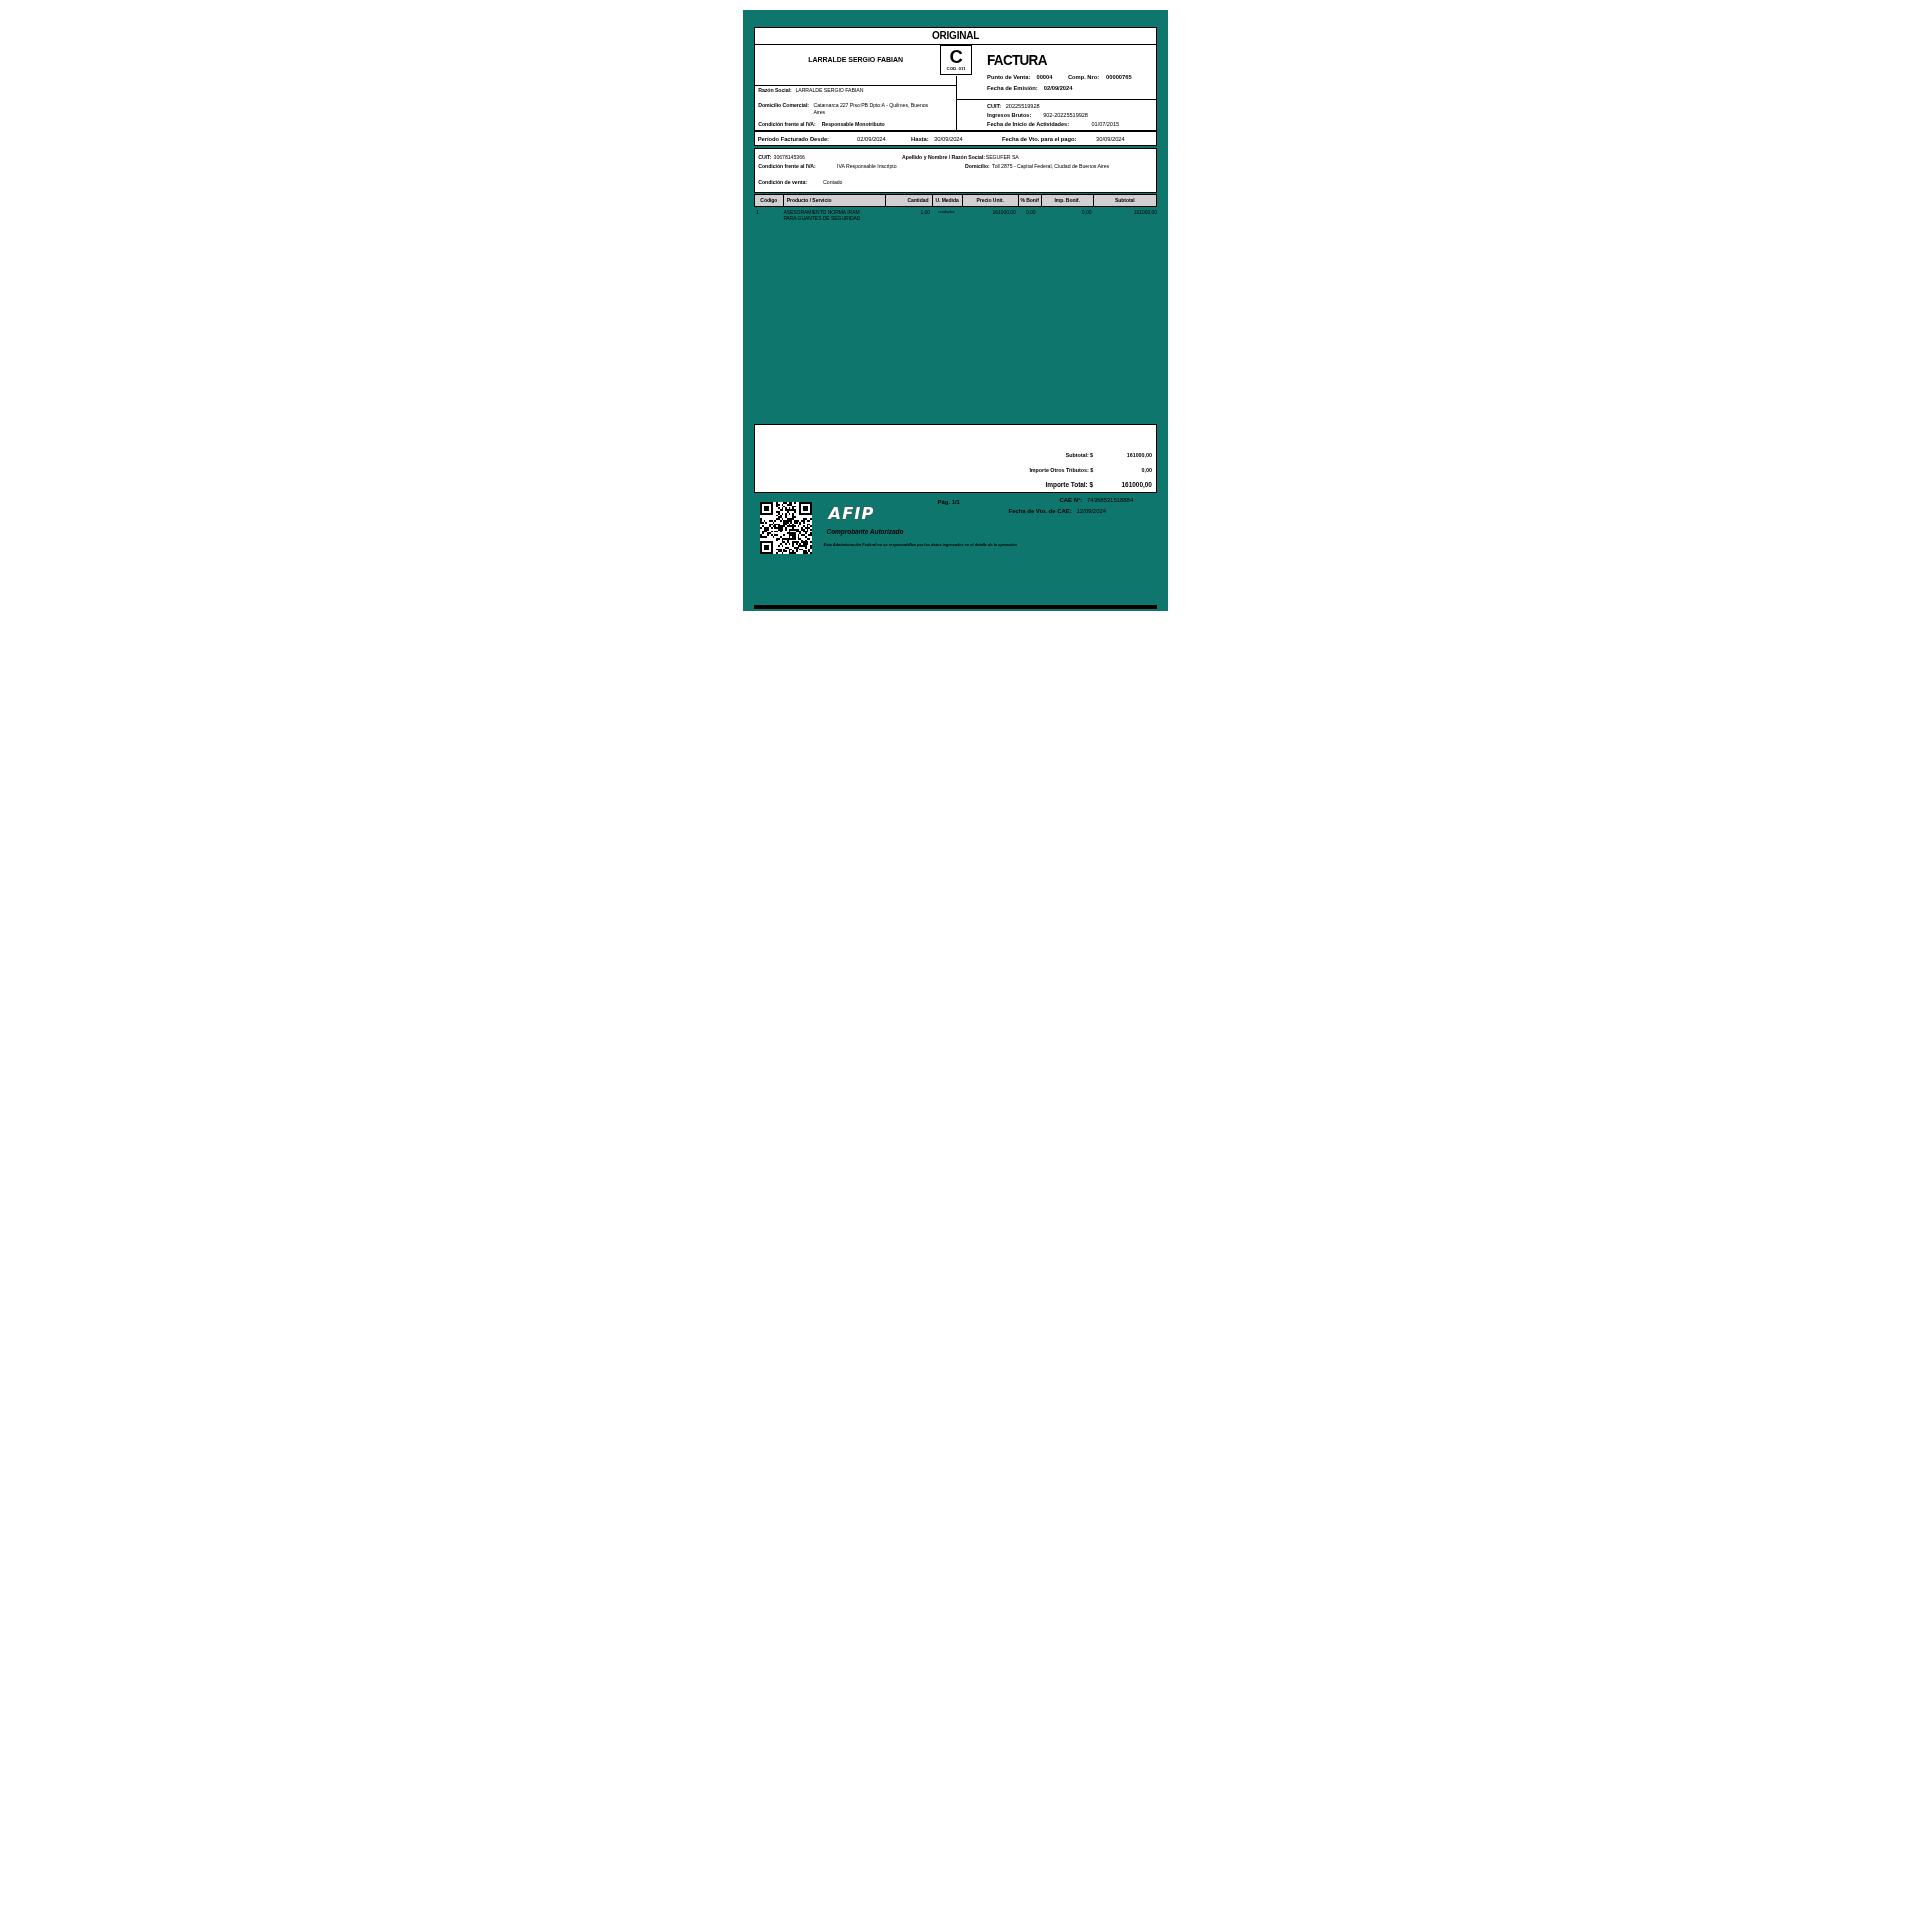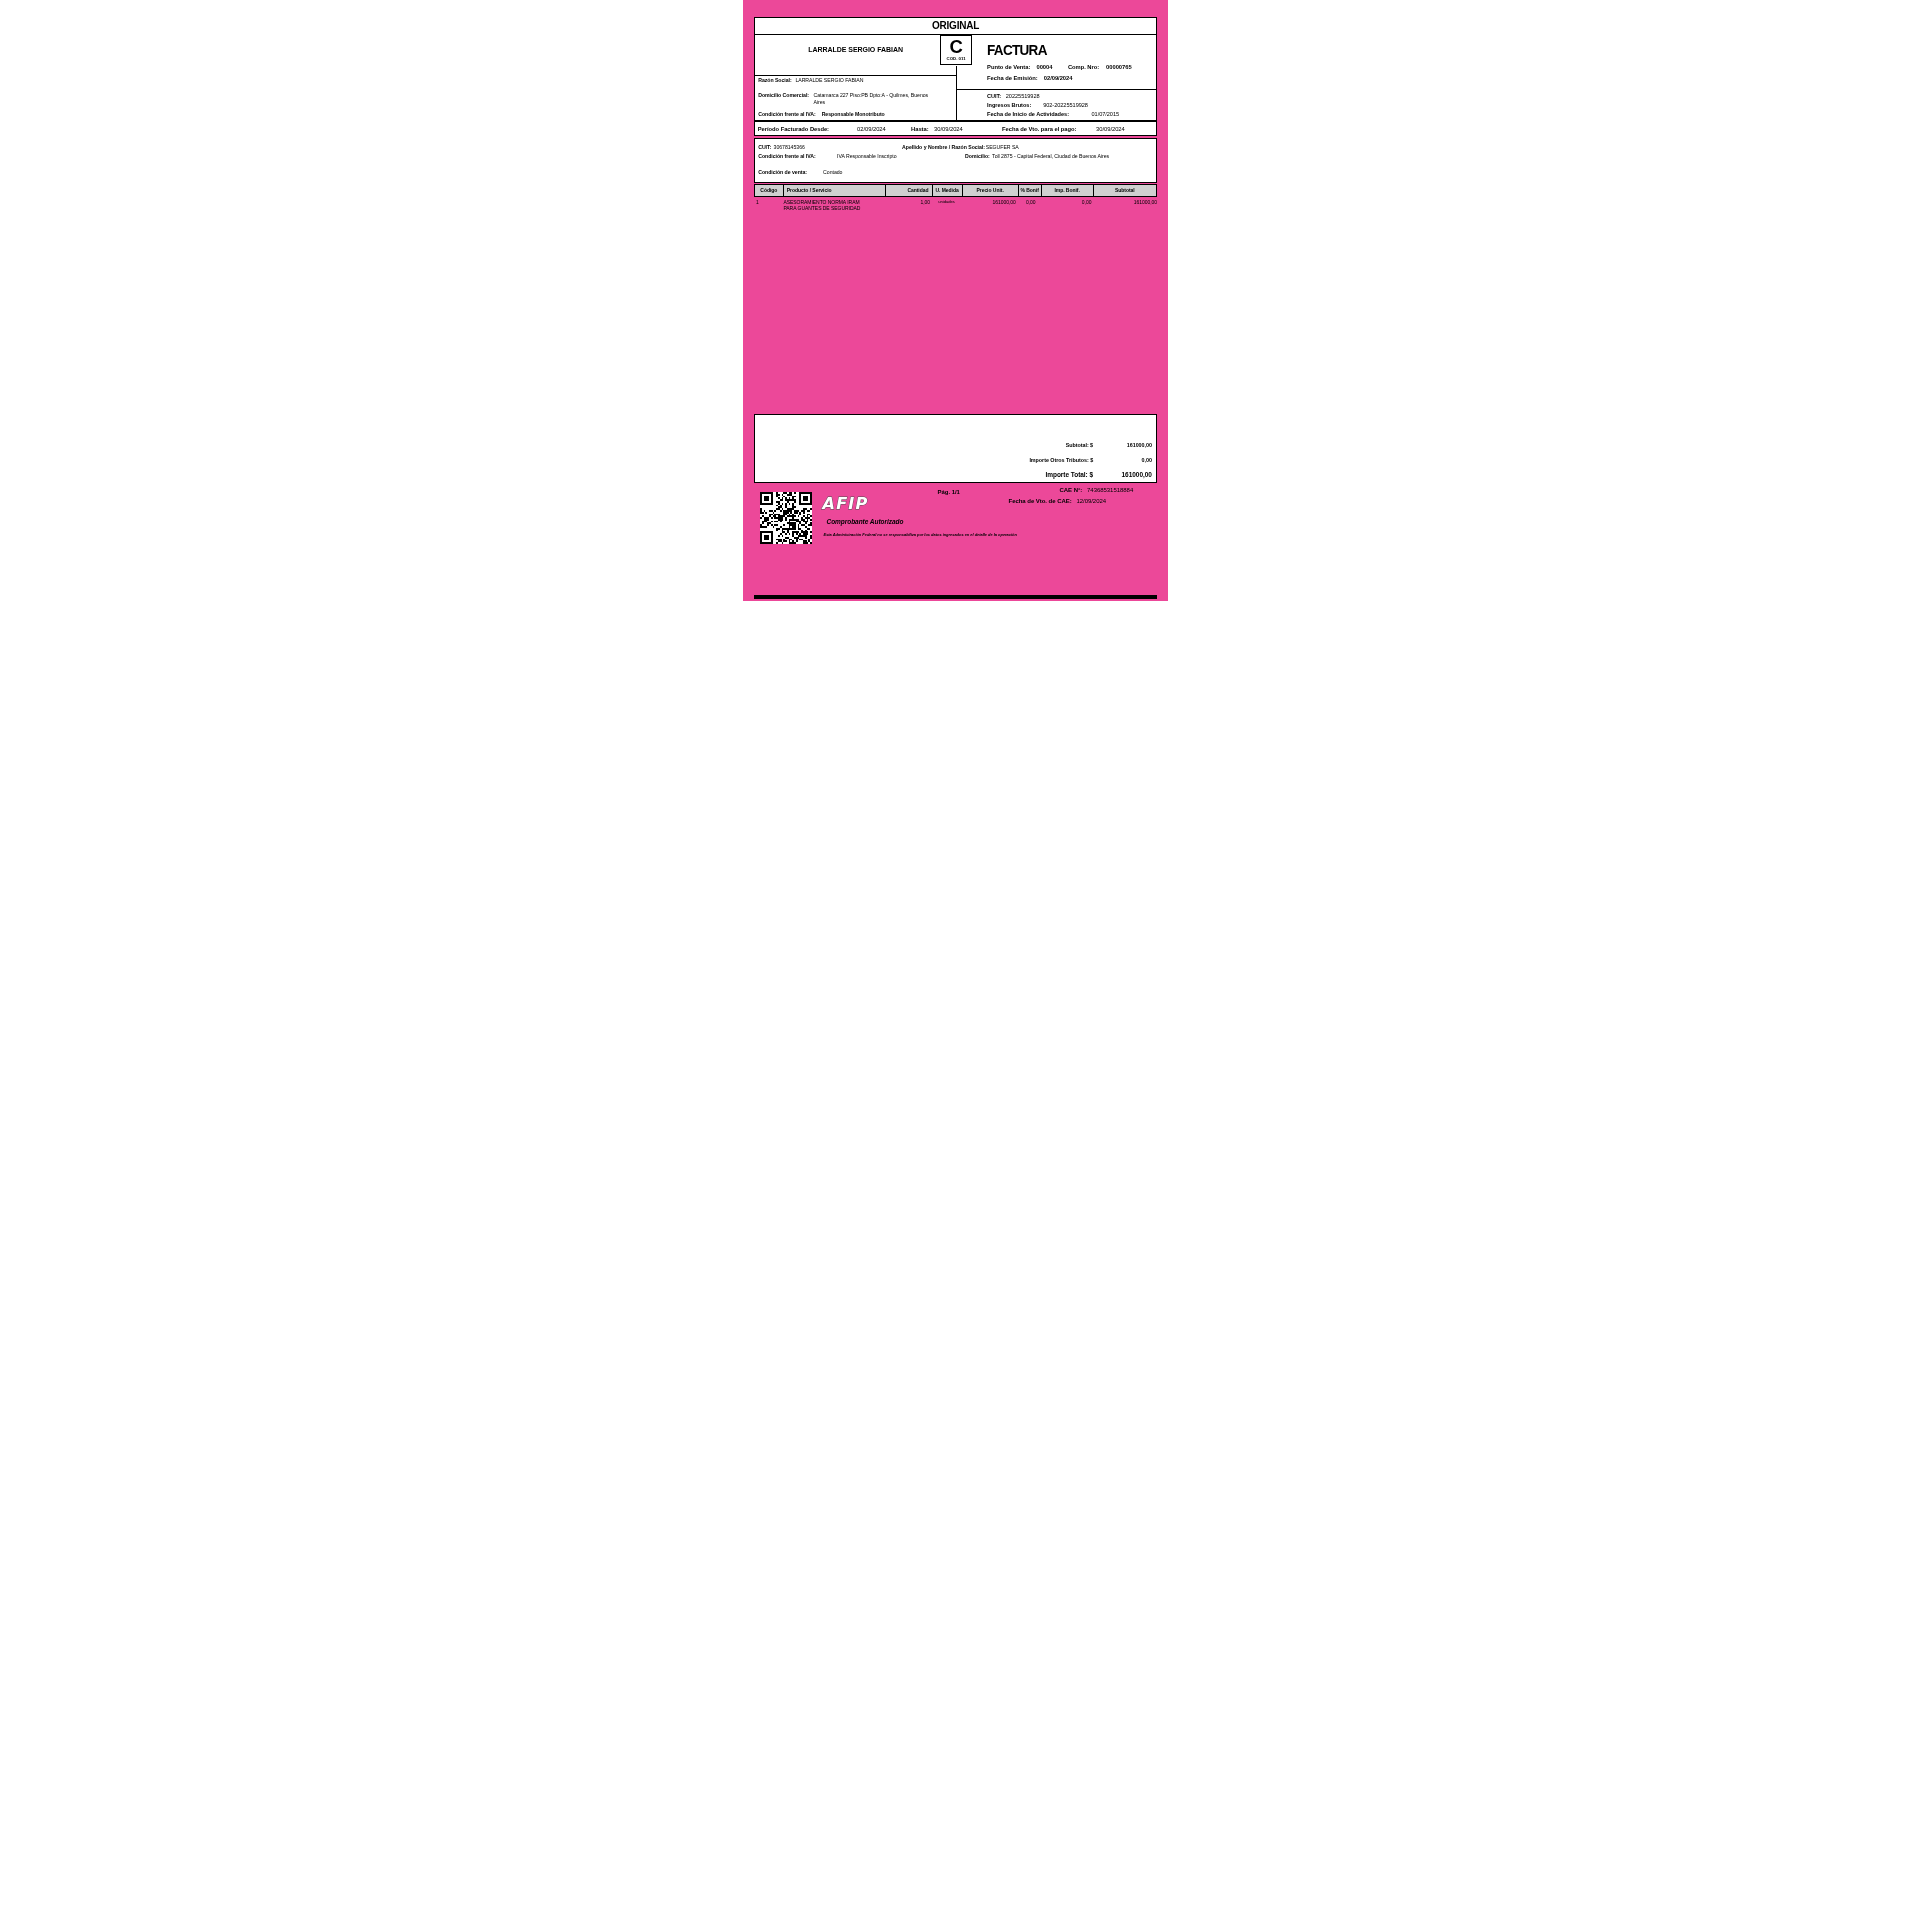--- a/index.html
+++ b/index.html
@@ -1,17 +1,17 @@
 <!DOCTYPE html>
 <html style="font-size:6.2px"><head>
 <meta charset="utf-8">
 <style>
   html,body{margin:0;padding:0;background:#fff;}
   body{font-family:"Liberation Sans",sans-serif;color:#000;letter-spacing:-0.04px;}
-  .page{position:relative;width:425px;height:601px;margin:0 auto;background:#ec4899;overflow:hidden;}
+  .page{position:relative;width:425px;height:601px;margin:10px auto;background:#0f766e;overflow:hidden;}
   .b{font-weight:bold;}
   .box{position:absolute;border:0.8px solid #000;box-sizing:border-box;background:#fff;}
 
   
   .band{left:11.6px;top:16.6px;width:403px;height:18.5px;text-align:center;}
   .band .t{font-size:10px;font-weight:bold;line-height:16px;letter-spacing:-0.2px;}
 
   
   .hdr{left:11.6px;top:34px;width:403px;height:87px;}
   .hdr .vline{position:absolute;left:201px;top:31px;bottom:0;width:0.8px;background:#000;}
@@ -47,21 +47,21 @@
   .tc{text-align:center;} .tr{text-align:right;}
 
   
   .totals{left:11.6px;top:414px;width:403px;height:69px;border-top-width:1.2px;}
   .totals .lab{position:absolute;right:63px;font-size:5.4px;font-weight:bold;white-space:nowrap;}
   .totals .val{position:absolute;right:4.2px;width:58px;text-align:right;font-size:5.4px;font-weight:bold;}
   .totals .big{font-size:6.5px;}
 
   
   .qr{position:absolute;left:17px;top:492px;width:52px;height:52px;}
-  .afip{position:absolute;left:78px;top:494px;width:66px;height:17.7px;}
+  .afip{position:absolute;left:84px;top:494px;width:66px;height:17.7px;}
   .autorizado{position:absolute;left:84px;top:518px;font-size:6.5px;font-weight:bold;font-style:italic;white-space:nowrap;}
   .disclaimer{position:absolute;left:81px;top:532px;font-size:4px;font-weight:bold;font-style:italic;white-space:nowrap;}
   .pag{position:absolute;left:195px;top:489px;font-size:6px;font-weight:bold;}
   .cae{position:absolute;left:317px;top:487px;font-size:6px;white-space:nowrap;}
   .caevto{position:absolute;left:266px;top:498px;font-size:6px;white-space:nowrap;}
   .bottombar{position:absolute;left:11.6px;top:595px;width:403px;height:3.5px;background:#000;}
   .ml6{margin-left:2.3px;} .ml8{margin-left:3.1px;} .ml12{margin-left:4.6px;} .ml14{margin-left:5.4px;}
   .ml27{margin-left:10.4px;} .ml36{margin-left:14px;} .ml55{margin-left:21px;}
   .valblock{display:inline-block;width:127px;vertical-align:top;line-height:1.3;white-space:normal;}
   .desc{width:77px;line-height:1.28;}

